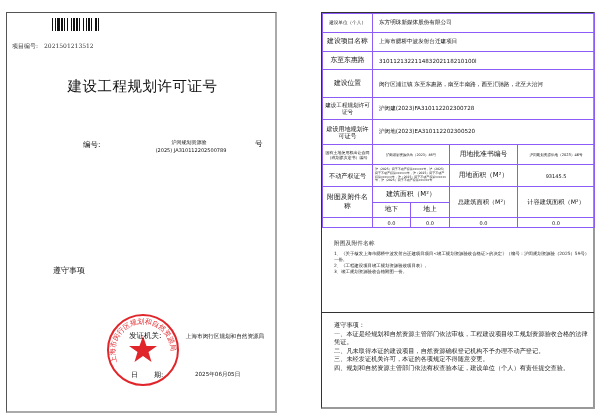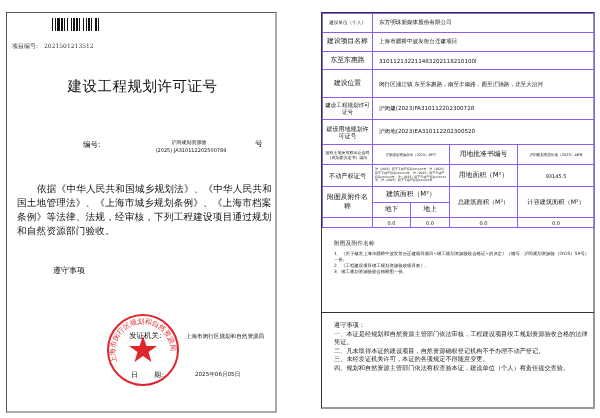--- a/index.html
+++ b/index.html
@@ -82,21 +82,20 @@
       <span style="width: 2px; background: rgb(255, 255, 255);"></span>
     </div>
   <div class="proj-no">
     <span>项目编号:</span><span class="val">2021501213512</span>
   </div>
   <div class="cert-title1">建设工程规划许可证号</div>
   <div class="cert-no-label">编号:</div>
   <div class="cert-no-val1">沪闵规划资源验</div>
   <div class="cert-no-val2">(2025) JA310112202500789</div>
   <div class="cert-no-suffix">号</div>
-  <div class="cert-body">依据《中华人民共和国城乡规划法》、《中华人民共和国土地管理法》、《上海市城乡规划条例》、《上海市档案条例》等法律、法规，经审核，下列工程建设项目通过规划和自然资源部门验收。</div>
   <div class="cert-special">遵守事项</div>
 
   <svg class="stamp" viewBox="0 0 76 76">
     <defs>
       <path id="sealArc" d="M 12,50 A 28,28 0 1,1 64,50"></path>
     </defs>
     <circle cx="38" cy="38" r="35" fill="none" stroke="#e0262b" stroke-width="2"></circle>
     <text font-size="7" fill="#e0262b" font-family="DejaVu Serif, serif"><textPath href="#sealArc" startOffset="0" id="sealText">上海市闵行区规划和自然资源局</textPath></text>
     <polygon points="38,24 41.5,34 52,34 43.5,40 46.5,50 38,44 29.5,50 32.5,40 24,34 34.5,34" fill="#e0262b"></polygon>
   </svg>

